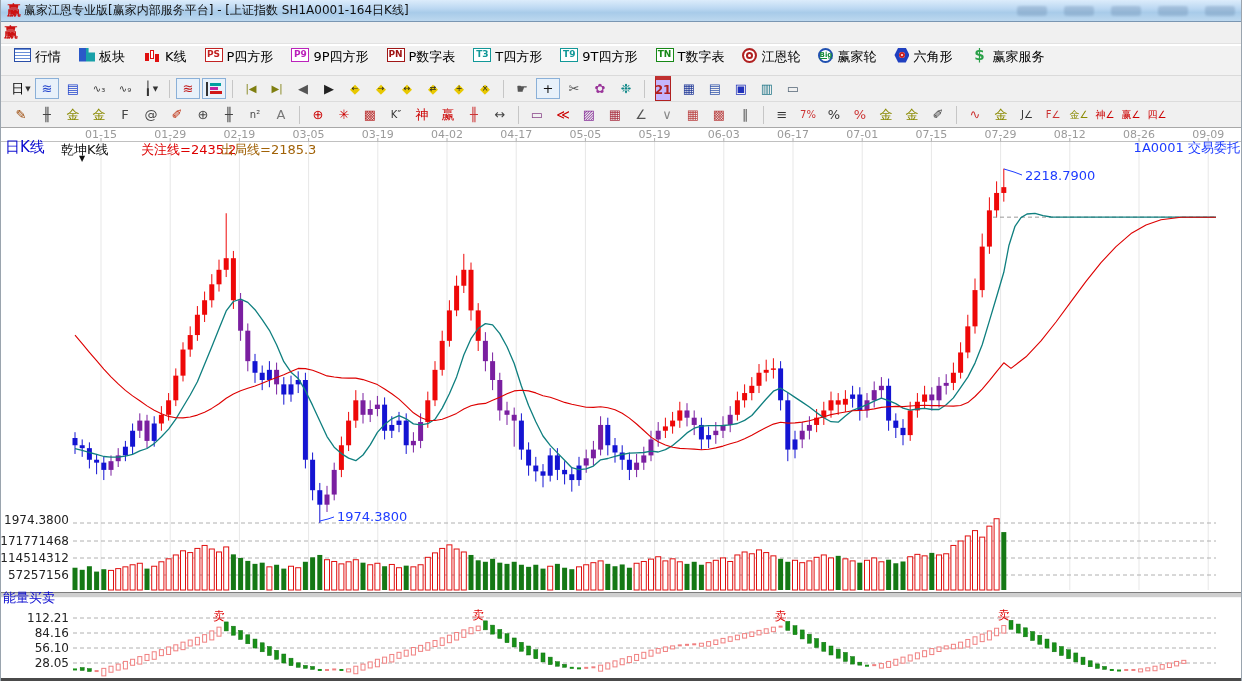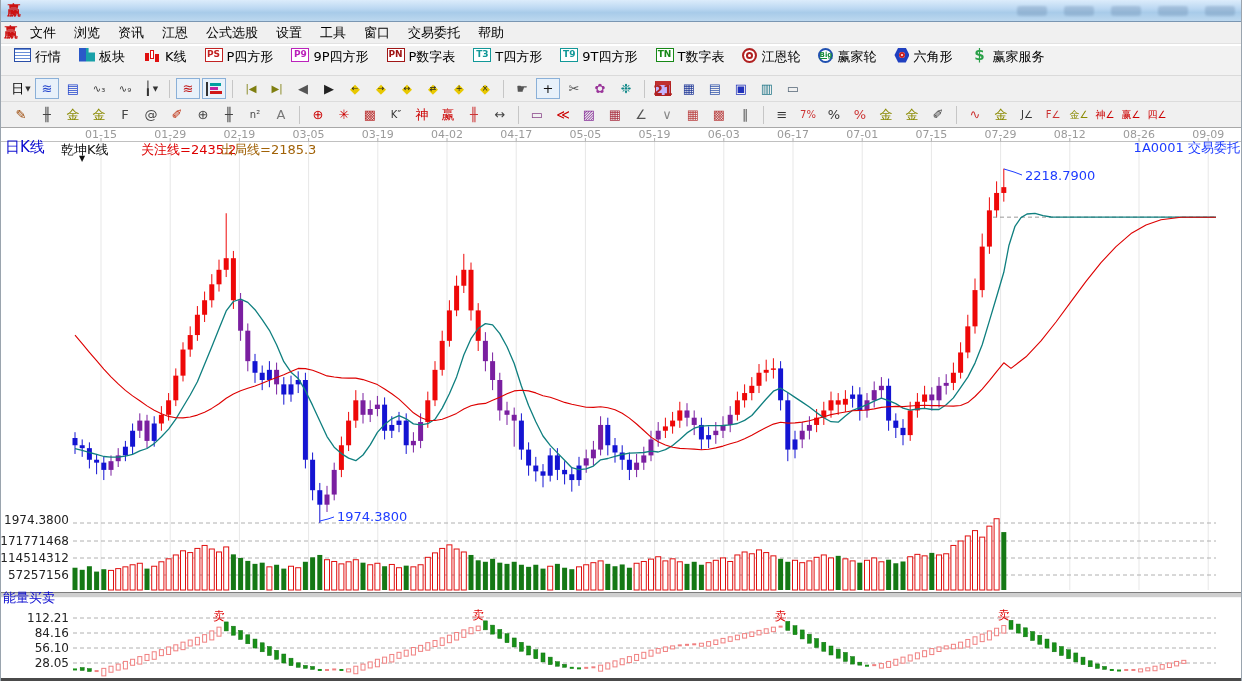--- a/index.html
+++ b/index.html
@@ -45,58 +45,47 @@
   .tbC { position:absolute; top:102px; left:0; width:1242px; height:26px; background:#f0f0f0; border-bottom:1px solid #a8a8a8; display:flex; align-items:center; padding-left:8px; gap:2px; }
   .sq-btn { width:24px; height:21px; display:inline-flex; align-items:center; justify-content:center; font-size:13px; border:1px solid transparent; position:relative; background:transparent; }
   .sq-btn.pressed { border-color:#8ab0d8; background:#e8f1fa; }
   .sq-btn .dd { font-size:7px; color:#333; margin-left:1px; }
   .vsep { width:1px; height:18px; background:#c6c6c6; margin:0 4px; flex:0 0 auto; }
   .ic-hist { position:relative; width:16px; height:14px; border-left:2px solid #333; }
   .ic-hist i { position:absolute; left:2px; height:3px; }
   .ic-hist i:nth-child(1){ top:1px; width:11px; background:#00a0a0; }
   .ic-hist i:nth-child(2){ top:5px; width:8px; background:#c020a0; }
   .ic-hist i:nth-child(3){ top:9px; width:12px; background:#d01818; }
-  .ic-cal { width:16px; height:15px; border:1px solid #b02020; border-top:4px solid #c03030; background:#c4b5fd; color:#b02020; font-size:14px; font-weight:bold; display:flex; align-items:center; justify-content:center; }
+  .ic-cal { width:16px; height:25px; border:1px solid #b02020; border-top:4px solid #c03030; background:#c4b5fd; color:#b02020; font-size:12px; font-weight:bold; display:flex; align-items:center; justify-content:center; }
 
   
   .chart-area { position:absolute; top:128px; left:0; width:1242px; height:553px; background:#fff; }
   .chart-area svg { position:absolute; top:0; left:0; }
   .ov { position:absolute; white-space:nowrap; }
   .ov-blue { color:#0a0ad0; }
   .sep-bar { position:absolute; left:0; top:464px; width:1242px; height:6px; background:#cfcfcf; border-top:1px solid #7d7d7d; border-bottom:1px solid #f5f5f5; }
   .bottom-edge { position:absolute; left:0; top:550px; width:1242px; height:3px; background:#4a4a4a; }
 </style>
 </head>
 <body>
 
 <div class="titlebar">
   <span class="app-logo">赢</span>
+  <span class="title-text">赢家江恩专业版[赢家内部服务平台] - [上证指数  SH1A0001-164日K线]</span>
   <div class="ghosts">
     <span class="ghost"></span>
       <span class="ghost"></span>
       <span class="ghost"></span>
       <span class="ghost"></span>
       <span class="ghost"></span>
   </div>
 </div>
 
 <div class="menubar">
   <span class="app-logo">赢</span>
-  <div id="menu-items" style="display:flex;">
-      <div class="menu-item">文件</div>
-      <div class="menu-item">浏览</div>
-      <div class="menu-item">资讯</div>
-      <div class="menu-item">江恩</div>
-      <div class="menu-item">公式选股</div>
-      <div class="menu-item">设置</div>
-      <div class="menu-item">工具</div>
-      <div class="menu-item">窗口</div>
-      <div class="menu-item">交易委托</div>
-      <div class="menu-item">帮助</div>
-    </div>
 </div>
 
 <div class="tbA" id="toolbar-main">
     <div class="tbA-btn">
       <span class="ic ic-grid"></span>
       <span>行情</span>
     </div>
     <div class="tbA-btn">
       <span class="ic ic-blocks"></span>
       <span>板块</span>

